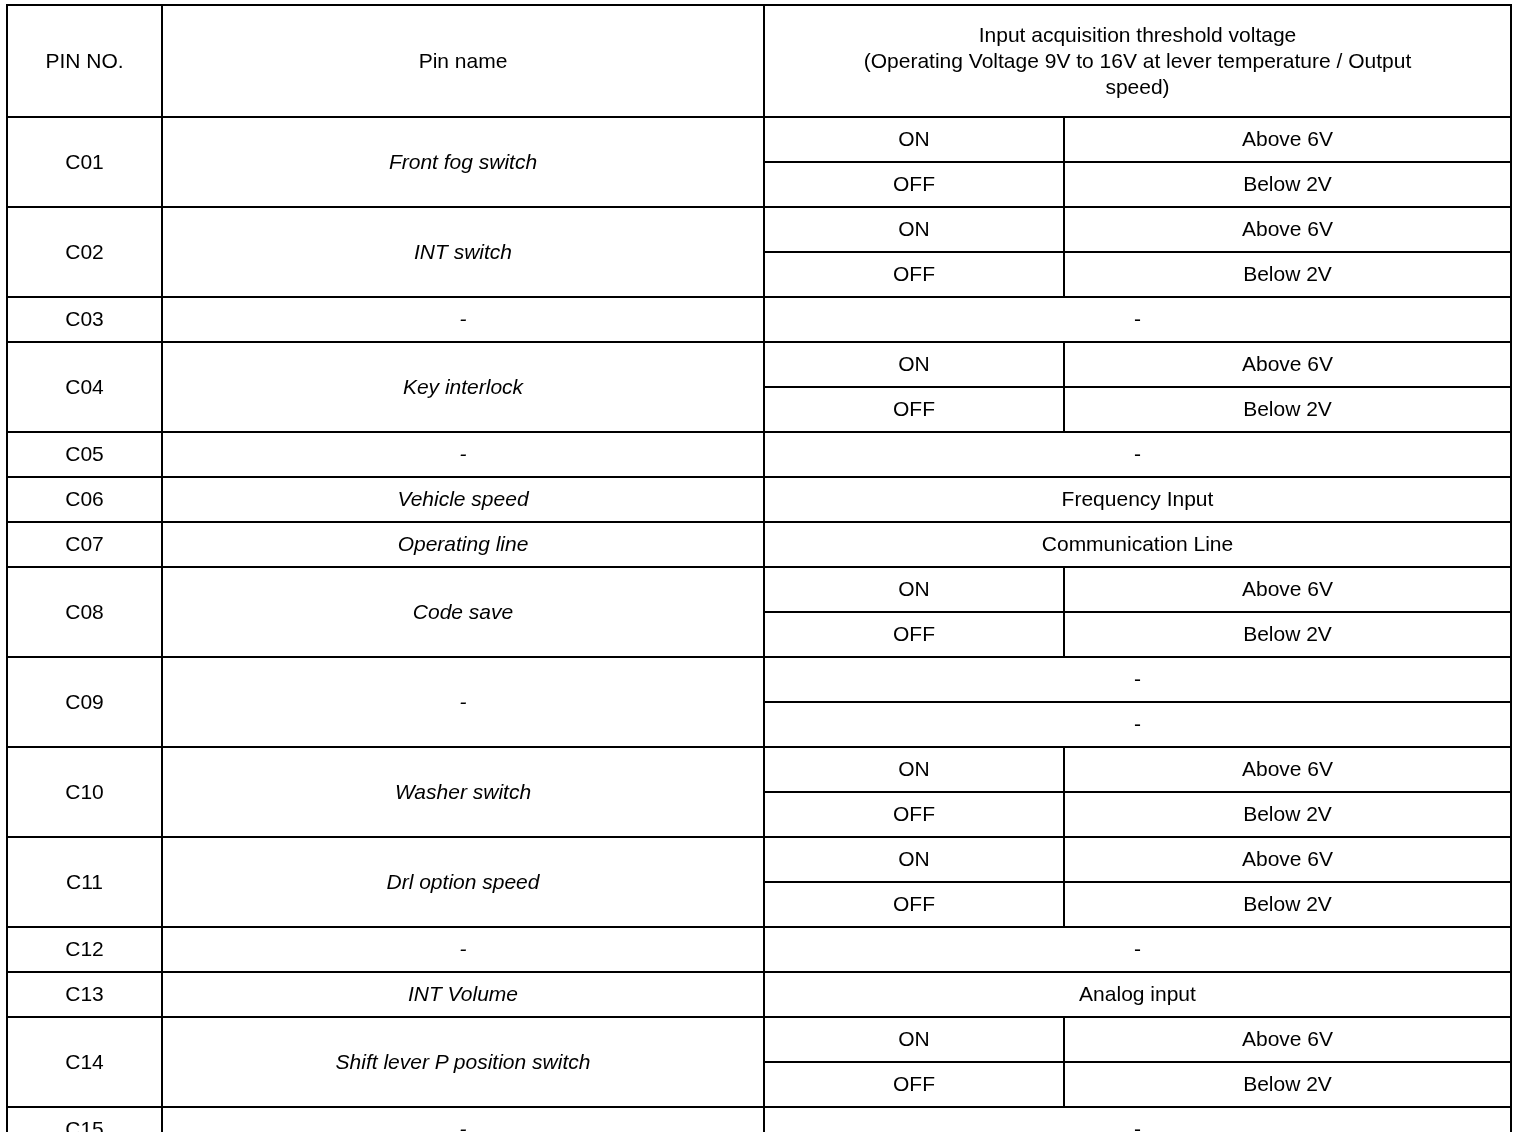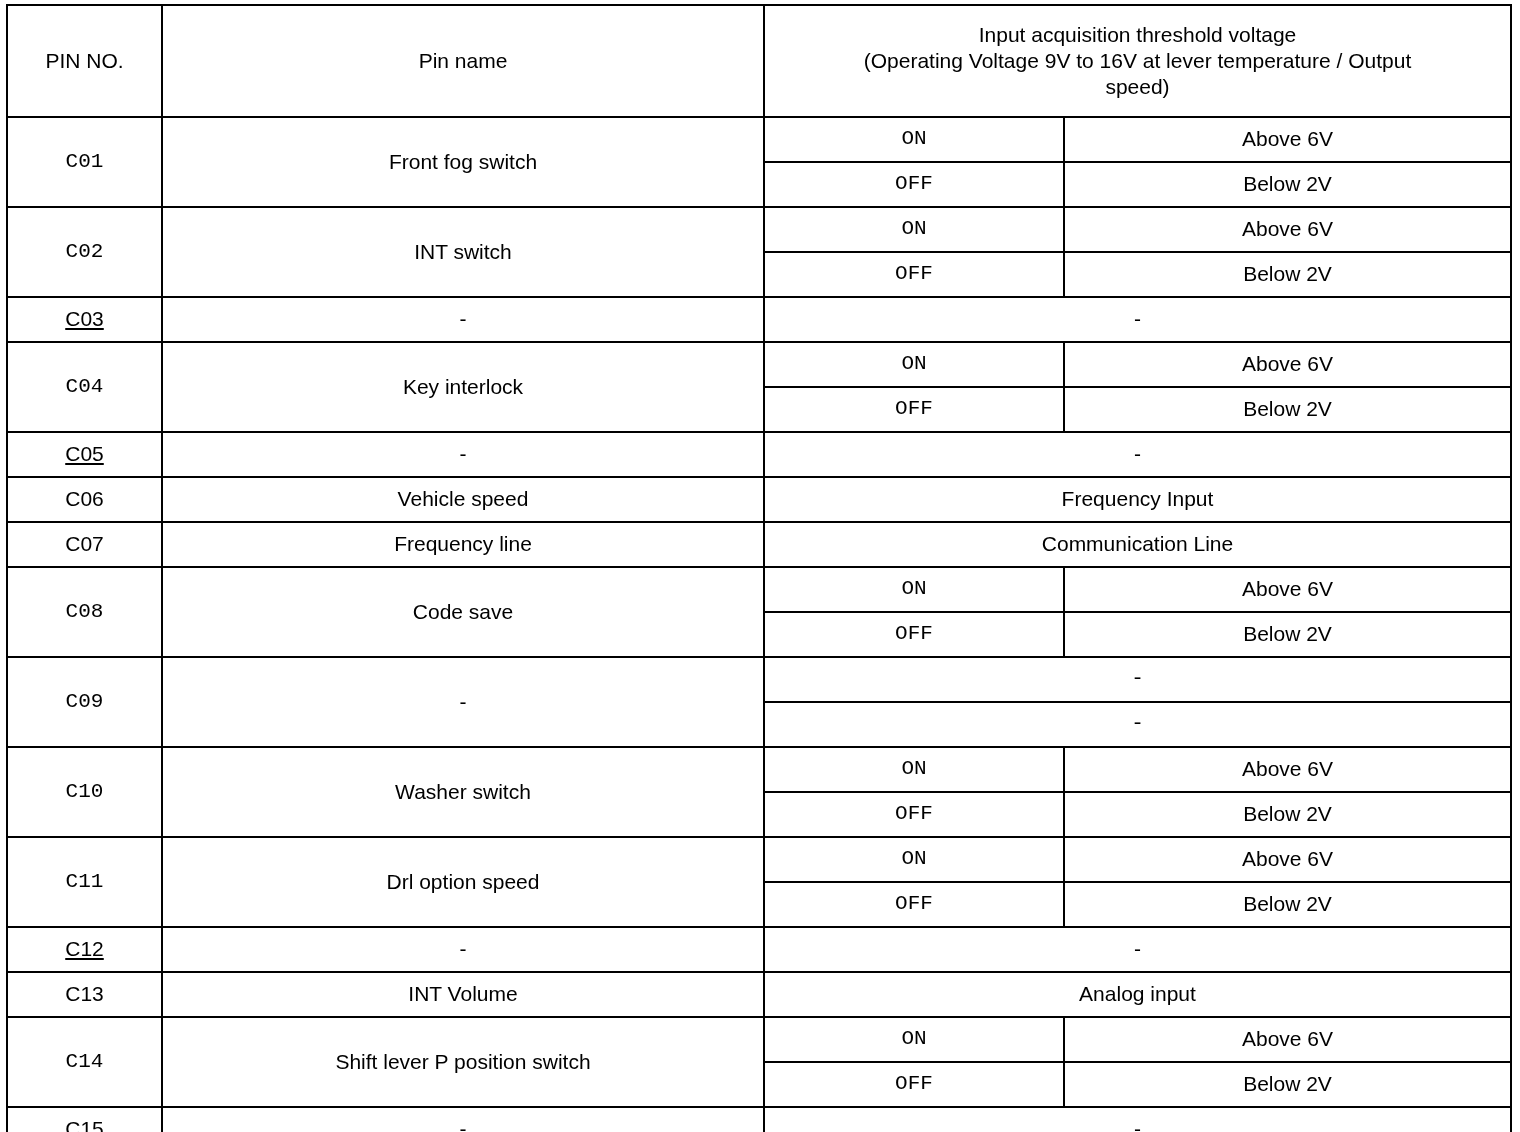--- a/index.html
+++ b/index.html
@@ -46,27 +46,27 @@
     padding: 6px 10px;
     line-height: 1.3;
     border-radius: 13px;
   }
   .col-pin { width: 155px; }
   .col-name { width: 602px; }
   .col-state { width: 300px; }
   .col-value { width: 447px; }
 
   td.pin-no { font-size: 21px; }
-  td.pin-name { font-size: 21px; }
+  td.pin-name { font-size: 21px; font-style: italic; }
   td.state { font-size: 21px; }
   td.value { font-size: 21px; }
   td.span-all { font-size: 21px; }
-  .h-two  { height: 43px; font-family: Liberation Mono, monospace; }
+  .h-two  { height: 43px; }
   .h-one  { height: 43px; }
-  .h-dash { height: 43px; text-decoration: underline; }
+  .h-dash { height: 43px; }
   .h-hdr  { height: 112px; }
 </style>
 </head>
 <body>
 
 <div class="sheet">
   <table class="pin-table">
     <colgroup>
       <col class="col-pin">
       <col class="col-name">
@@ -132,21 +132,21 @@
       </tr>
 
       <tr>
         <td class="pin-no h-one">C06</td>
         <td class="pin-name">Vehicle speed</td>
         <td class="span-all" colspan="2">Frequency Input</td>
       </tr>
 
       <tr>
         <td class="pin-no h-one">C07</td>
-        <td class="pin-name">Frequency line</td>
+        <td class="pin-name">Operating line</td>
         <td class="span-all" colspan="2">Communication Line</td>
       </tr>
 
       <tr>
         <td class="pin-no h-two" rowspan="2">C08</td>
         <td class="pin-name" rowspan="2">Code save</td>
         <td class="state h-two">ON</td>
         <td class="value">Above 6V</td>
       </tr>
       <tr>

